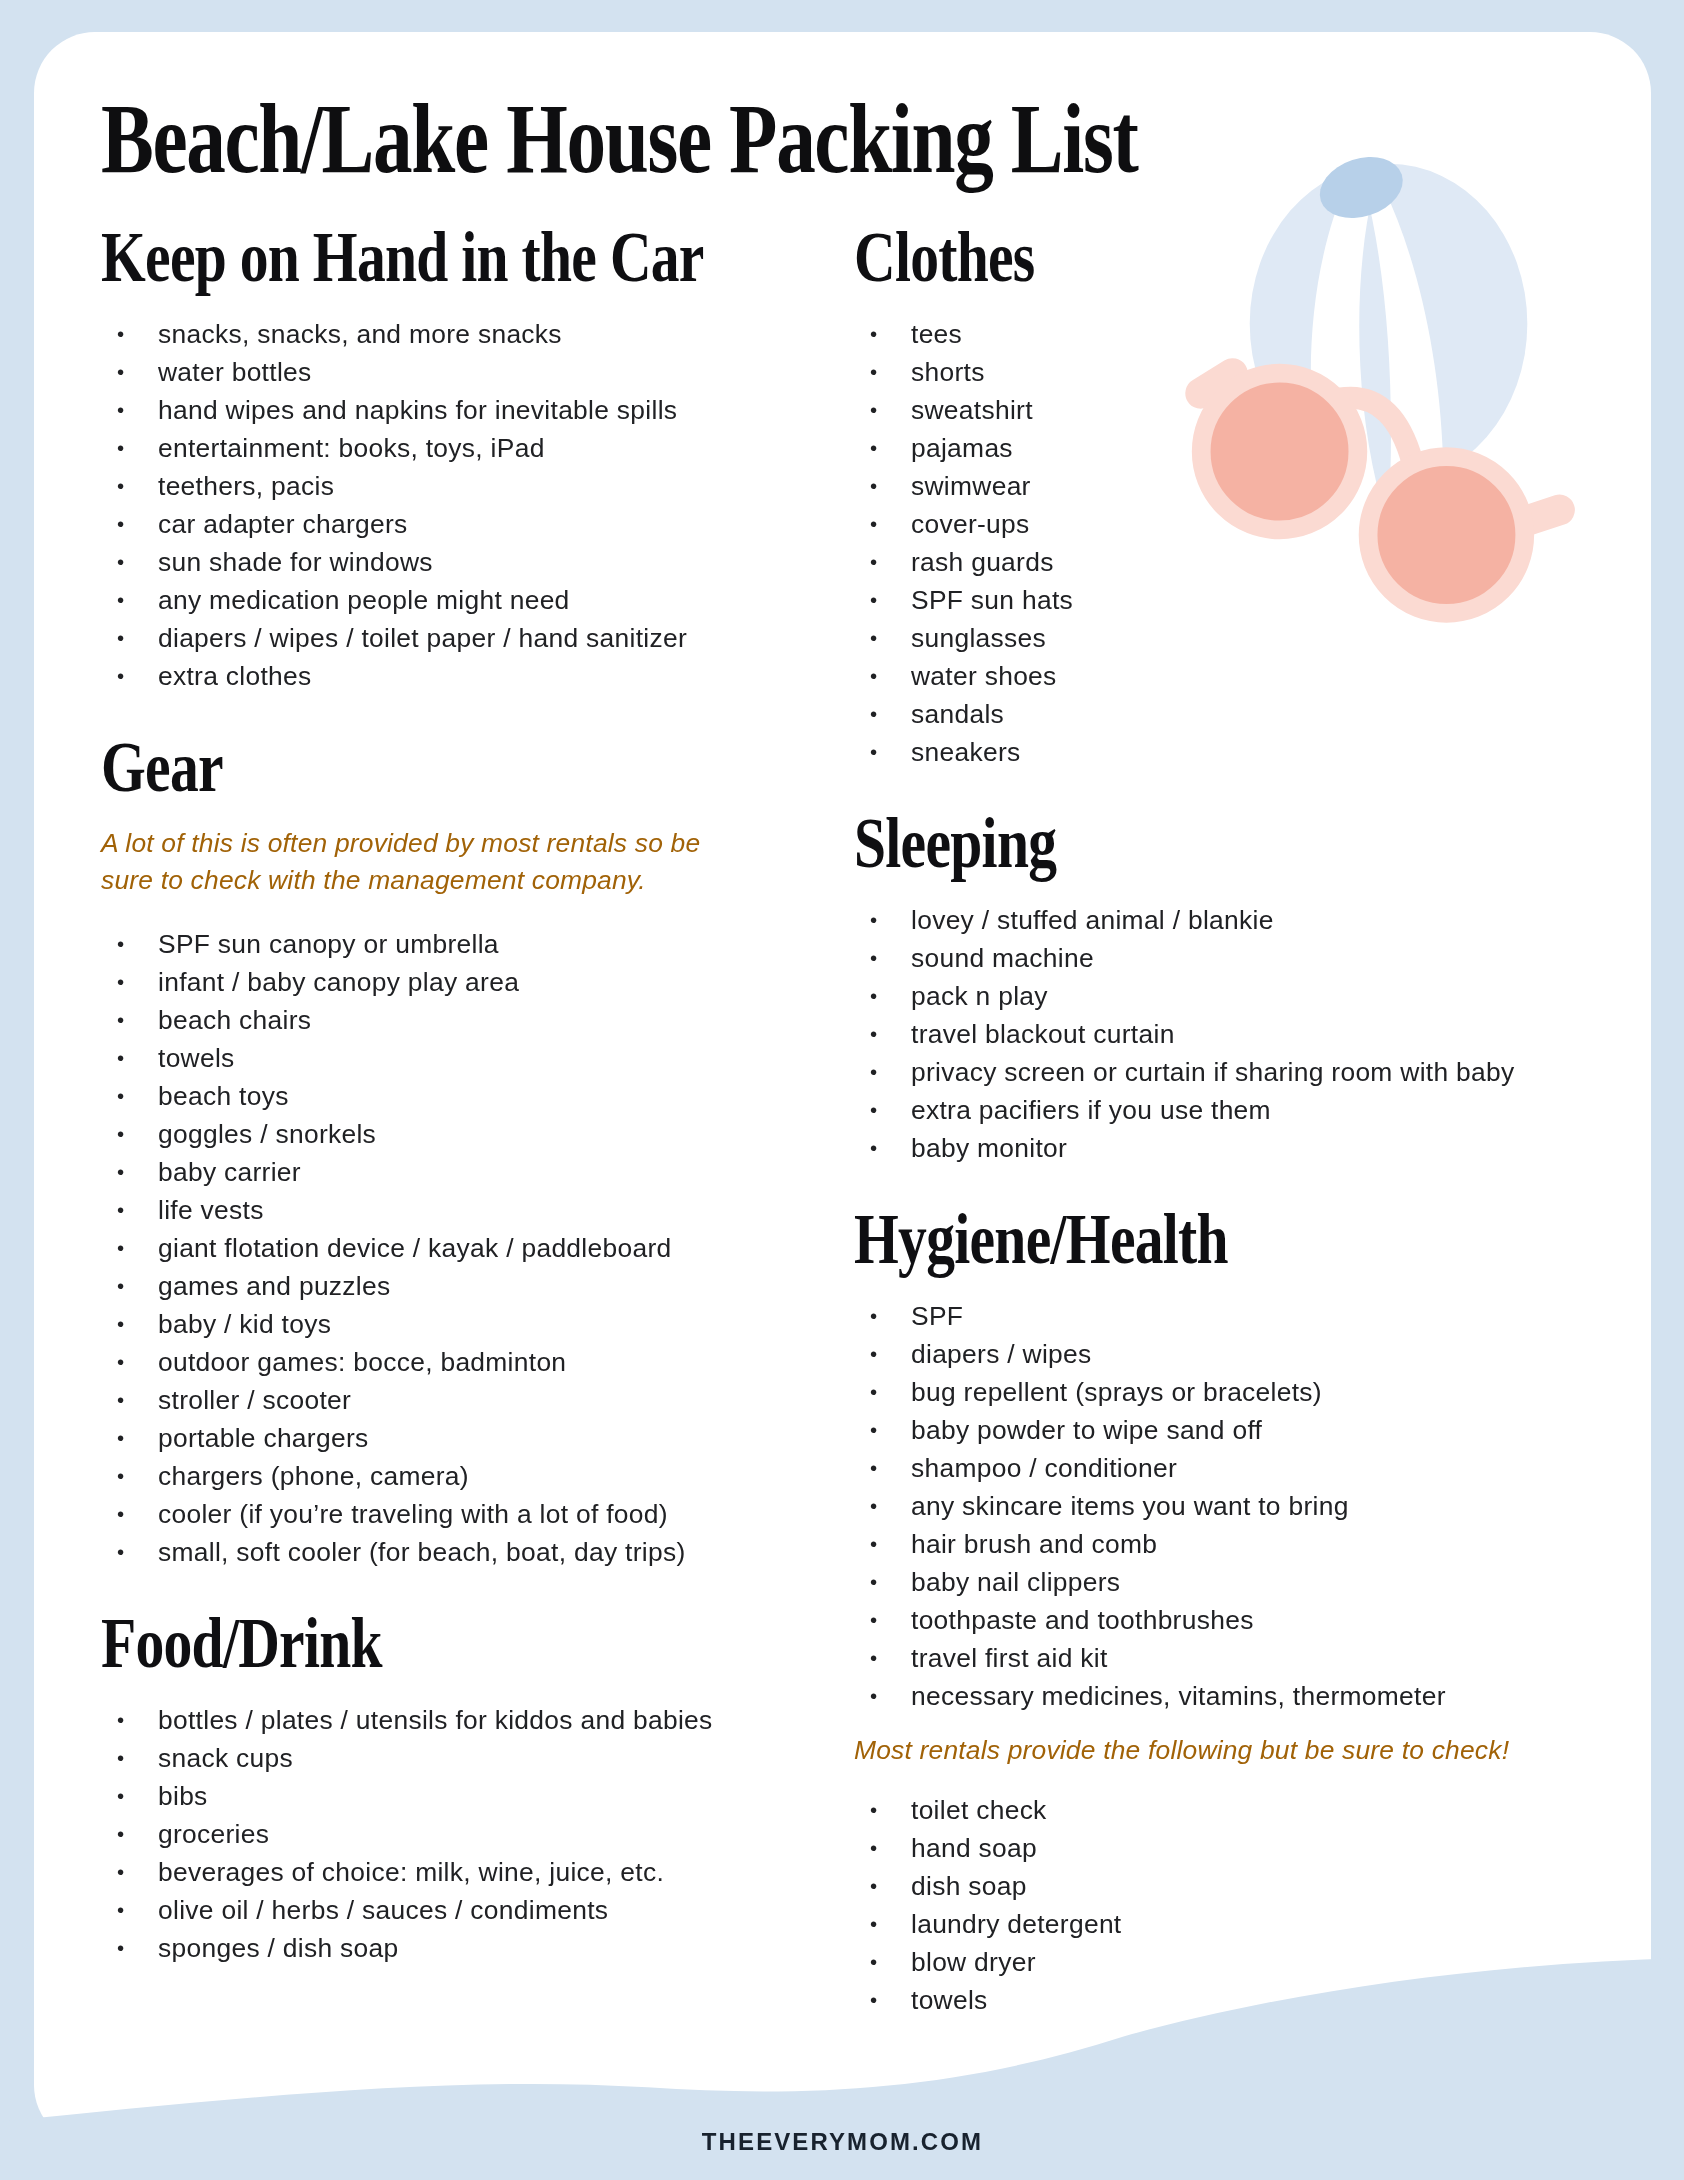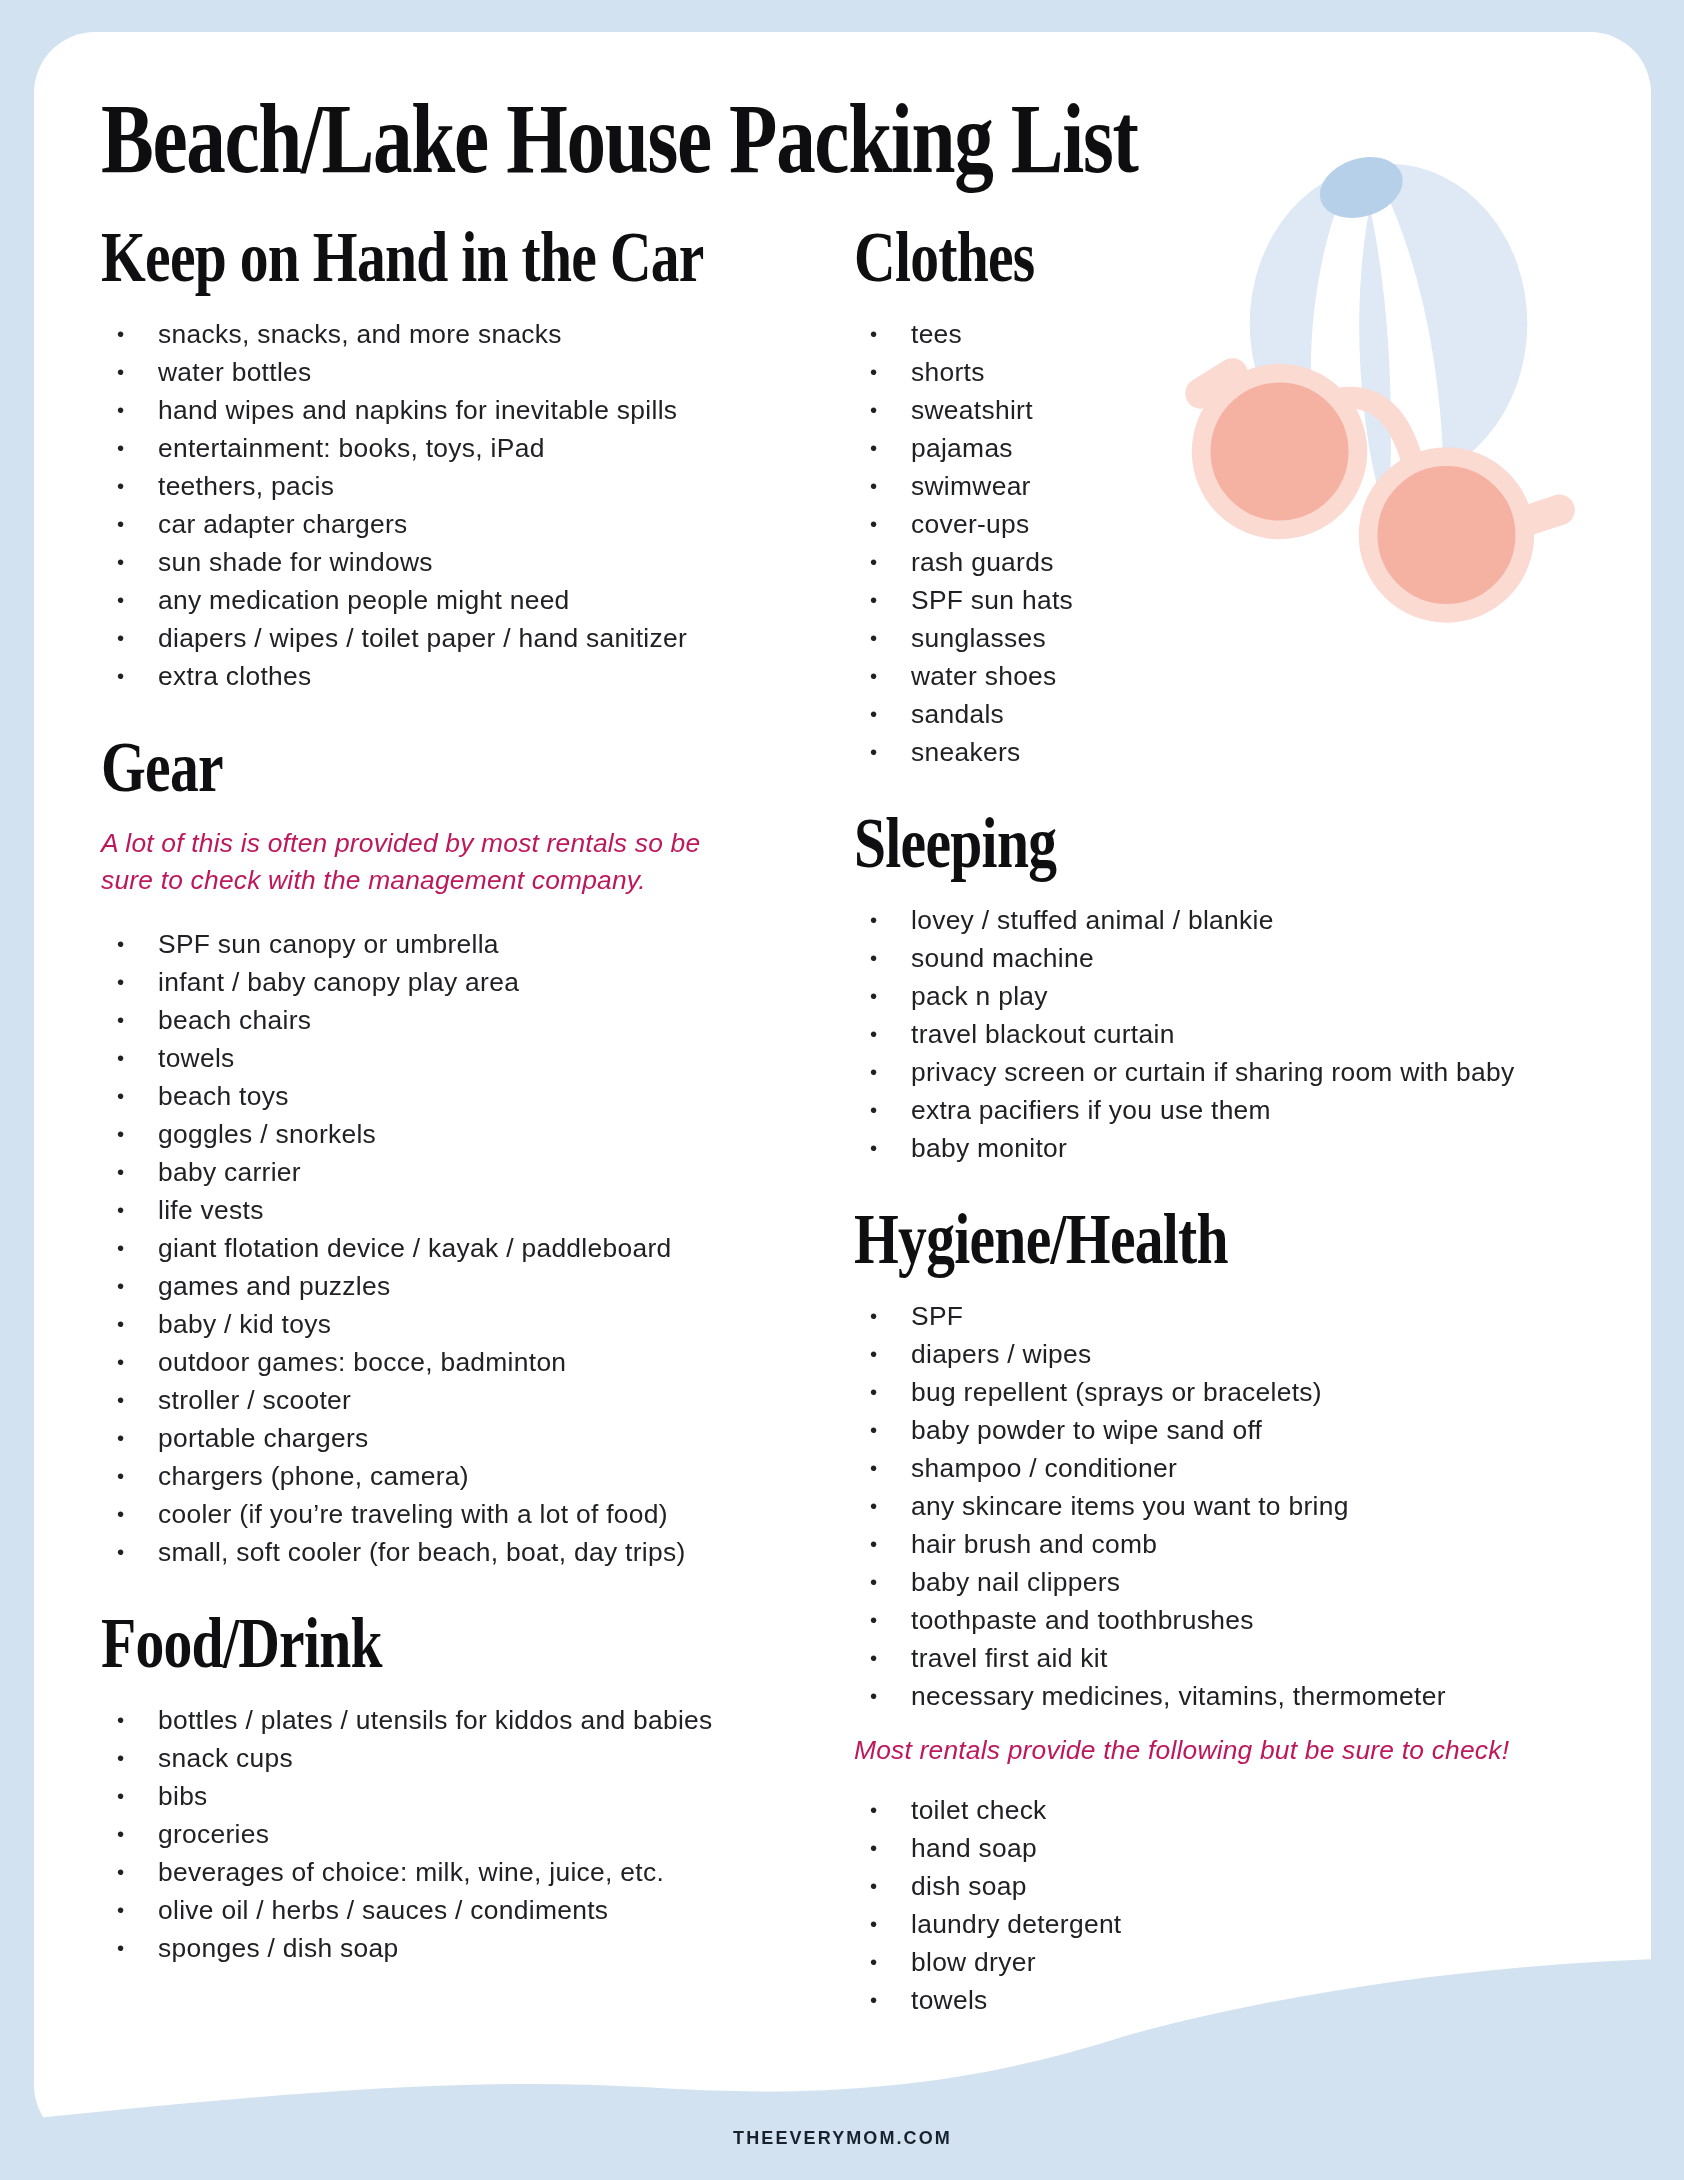--- a/index.html
+++ b/index.html
@@ -19,26 +19,26 @@
      letter-spacing:-0.9px;color:#0f0f12;margin:0 0 22px 0;white-space:nowrap;
      transform:scaleX(0.8);transform-origin:left bottom;}
   section + section{margin-top:36px;}
   ul{list-style:none;margin:4px;padding:0;}
   li{display:flex;align-items:flex-start;min-height:38px;}
   .bullet{flex:0 0 53px;position:relative;height:38px;}
   .bullet::before{content:"\2022";position:absolute;left:12px;top:0;
                   font-size:20.4px;line-height:38px;color:#202124;}
   .txt{font-size:26.4px;line-height:38px;letter-spacing:0.3px;color:#202124;}
   .note{font-style:italic;font-size:26.4px;line-height:37px;letter-spacing:0.2px;
-        color:#be185d;margin:3.4px 0 25.6px 0;}
+        color:#a16207;margin:3.4px 0 25.6px 0;}
   .gear-note{width:635px;}
   .rentals-note{margin:17px 0 22px 0;}
   .wave{position:absolute;left:0;top:1917px;display:block;}
   .footer{position:absolute;left:0;top:2128px;width:100%;text-align:center;
-          font-weight:700;font-size:18px;letter-spacing:2.1px;color:#18222e;}
+          font-weight:700;font-size:24px;letter-spacing:2.1px;color:#18222e;}
 </style>
 </head>
 <body>
 
 <div class="page">
 
   <div class="card"></div>
 
   <svg class="deco" width="477" height="562" viewBox="0 0 560 660">
     <g>

